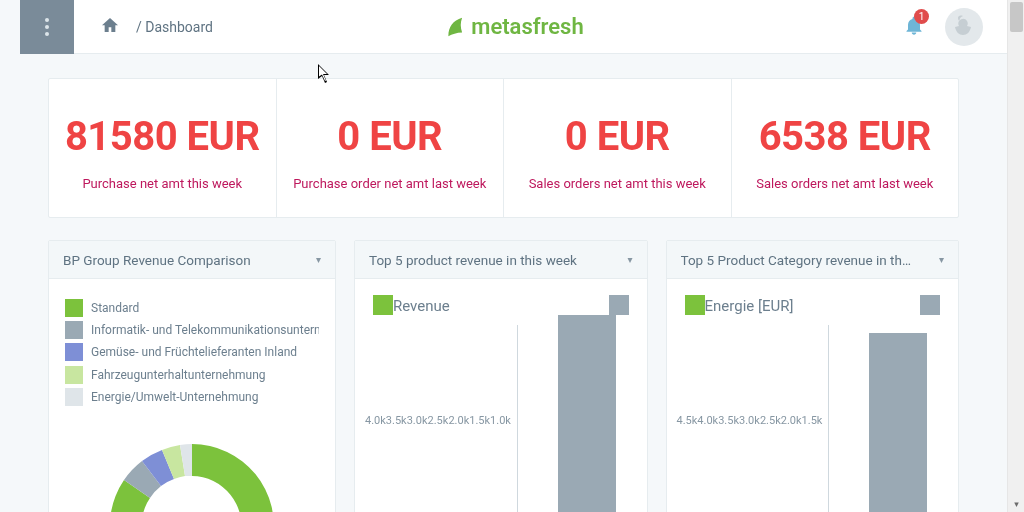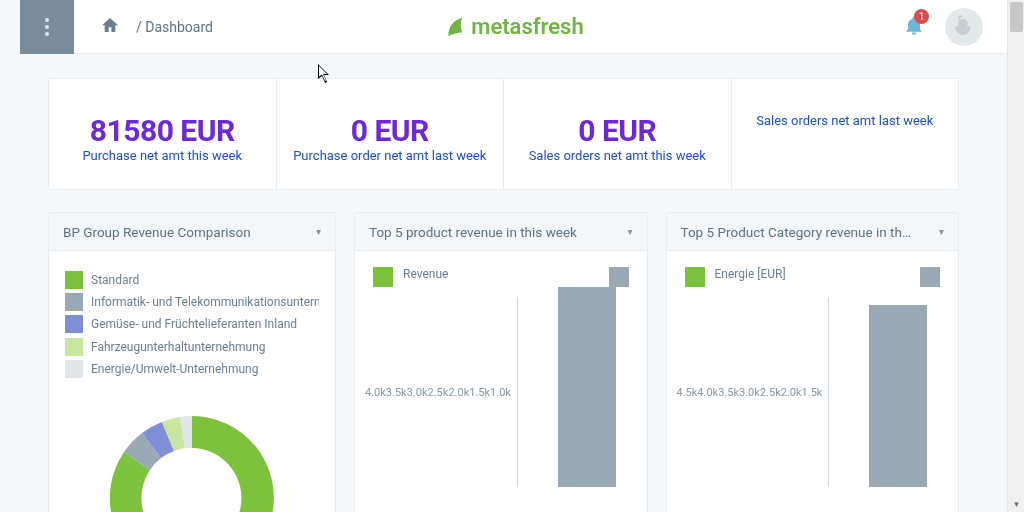--- a/index.html
+++ b/index.html
@@ -105,29 +105,30 @@
     border-radius: 2px;
   }
   .kpi {
     flex: 1;
     padding: 34px 10px 26px 10px;
     text-align: center;
     border-right: 1px solid #e6ecef;
   }
   .kpi:last-child { border-right: none; }
   .kpi-value {
-    font-size: 30px;
+    font-size: 40px;
     font-weight: 700;
-    color: #6d28d9;
+    color: #ef4444;
     letter-spacing: -0.5px;
     white-space: nowrap;
   }
   .kpi-label {
     font-size: 13px;
-    color: #1d4ed8;
+    color: #be185d;
+    margin-top: 16px;
   }
   .charts-row {
     display: flex;
     gap: 18px;
     margin-top: 22px;
   }
   .card {
     background: #fff;
     border: 1px solid #e6ecef;
     border-radius: 2px;
@@ -155,24 +156,23 @@
     overflow: hidden;
     text-overflow: ellipsis;
   }
   .card-header .chev {
     font-size: 10px;
     color: #8797a3;
   }
   .card-body { padding: 12px 10px 0 10px; }
   .legend-bar {
     display: flex;
-    align-items: flex-start;
-    gap: 10px;
+    align-items: flex-end;
     padding: 4px 8px 10px 8px;
-    font-size: 12px;
+    font-size: 15px;
     color: #6c7f8e;
   }
   .legend-swatch {
     width: 20px; height: 20px;
     flex-shrink: 0;
   }
   .gray-swatch {
     width: 20px; height: 20px;
     margin-left: auto;
   }
@@ -299,20 +299,21 @@
         </div>
         <div class="kpi">
           <div class="kpi-value">0 EUR</div>
           <div class="kpi-label">Purchase order net amt last week</div>
         </div>
         <div class="kpi">
           <div class="kpi-value">0 EUR</div>
           <div class="kpi-label">Sales orders net amt this week</div>
         </div>
         <div class="kpi">
+          <div class="kpi-value">6538 EUR</div>
           <div class="kpi-label">Sales orders net amt last week</div>
         </div>
       </div>
 
       <div class="charts-row">
 
         <div class="card card-bp">
           <div class="card-header">
             <span class="title">BP Group Revenue Comparison</span>
             <span class="chev">▾</span>

